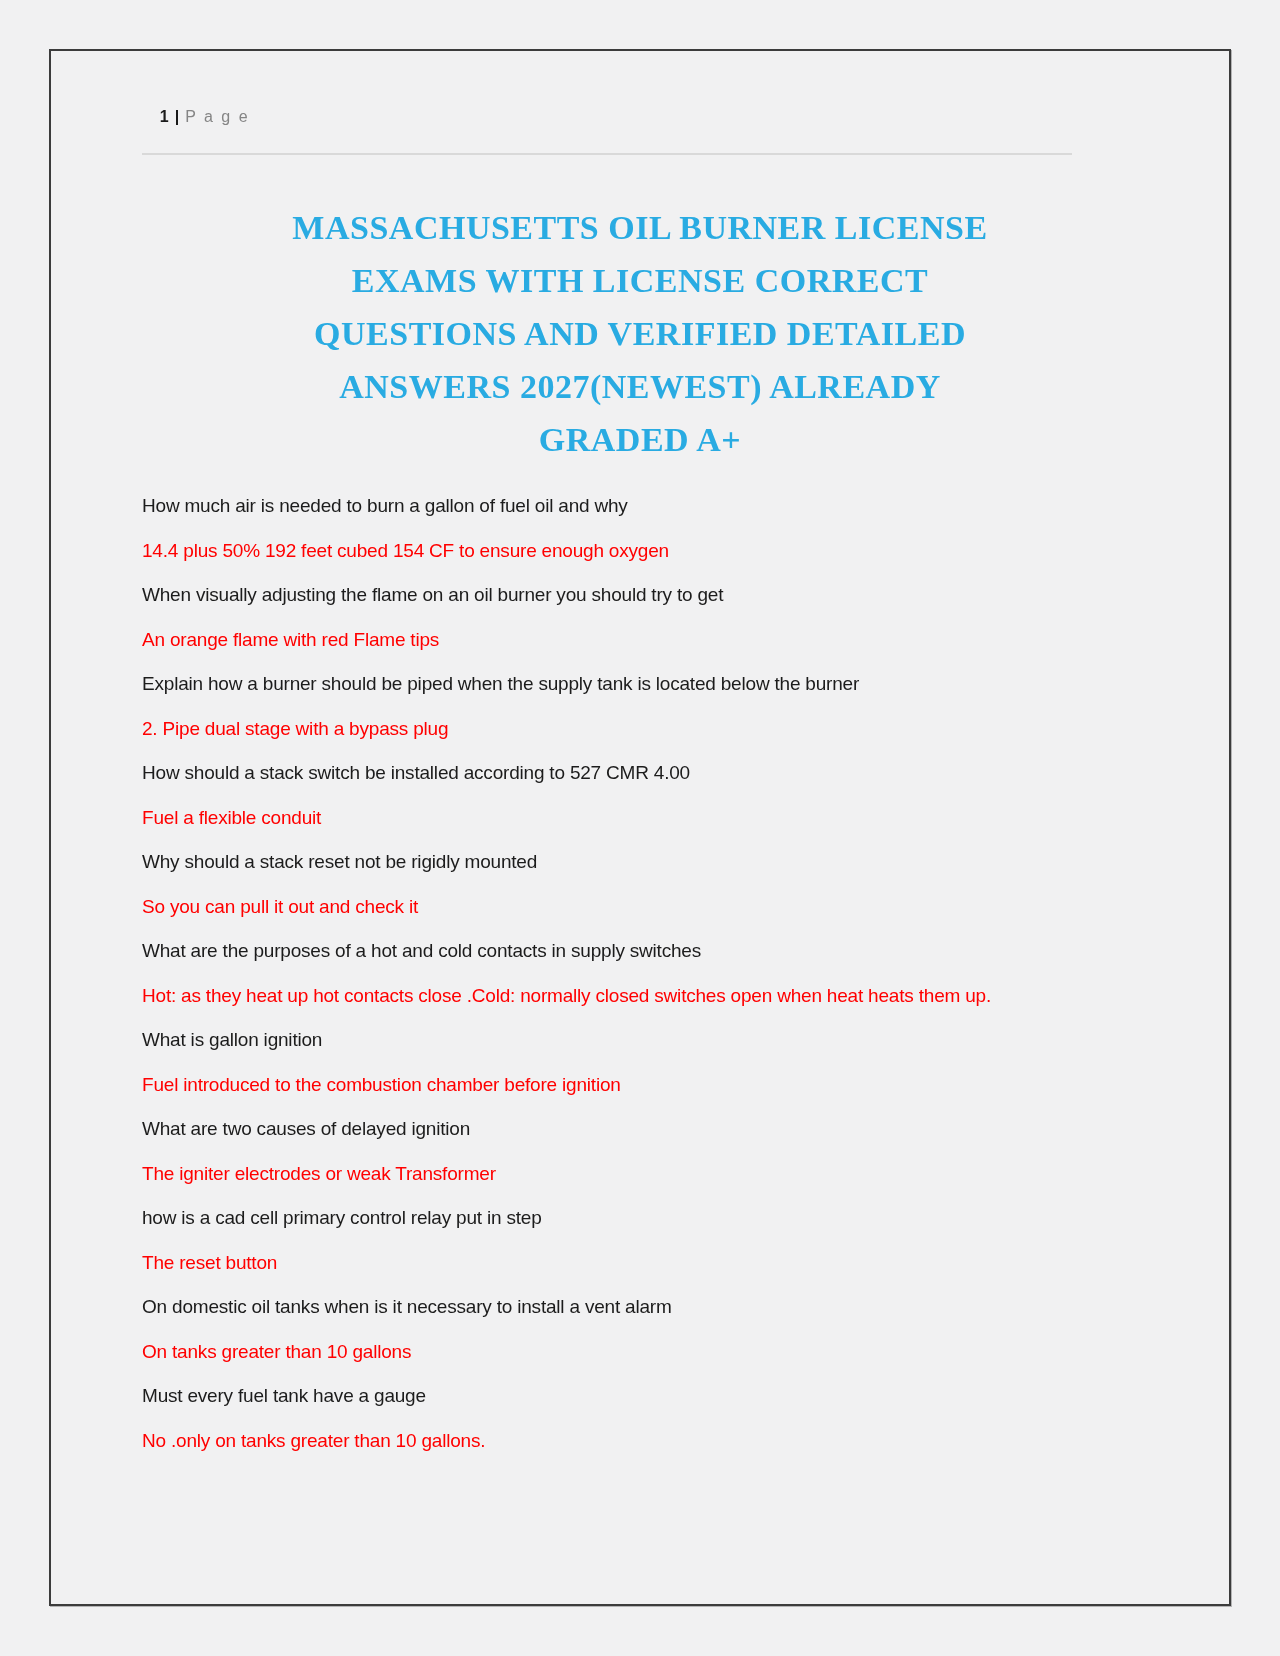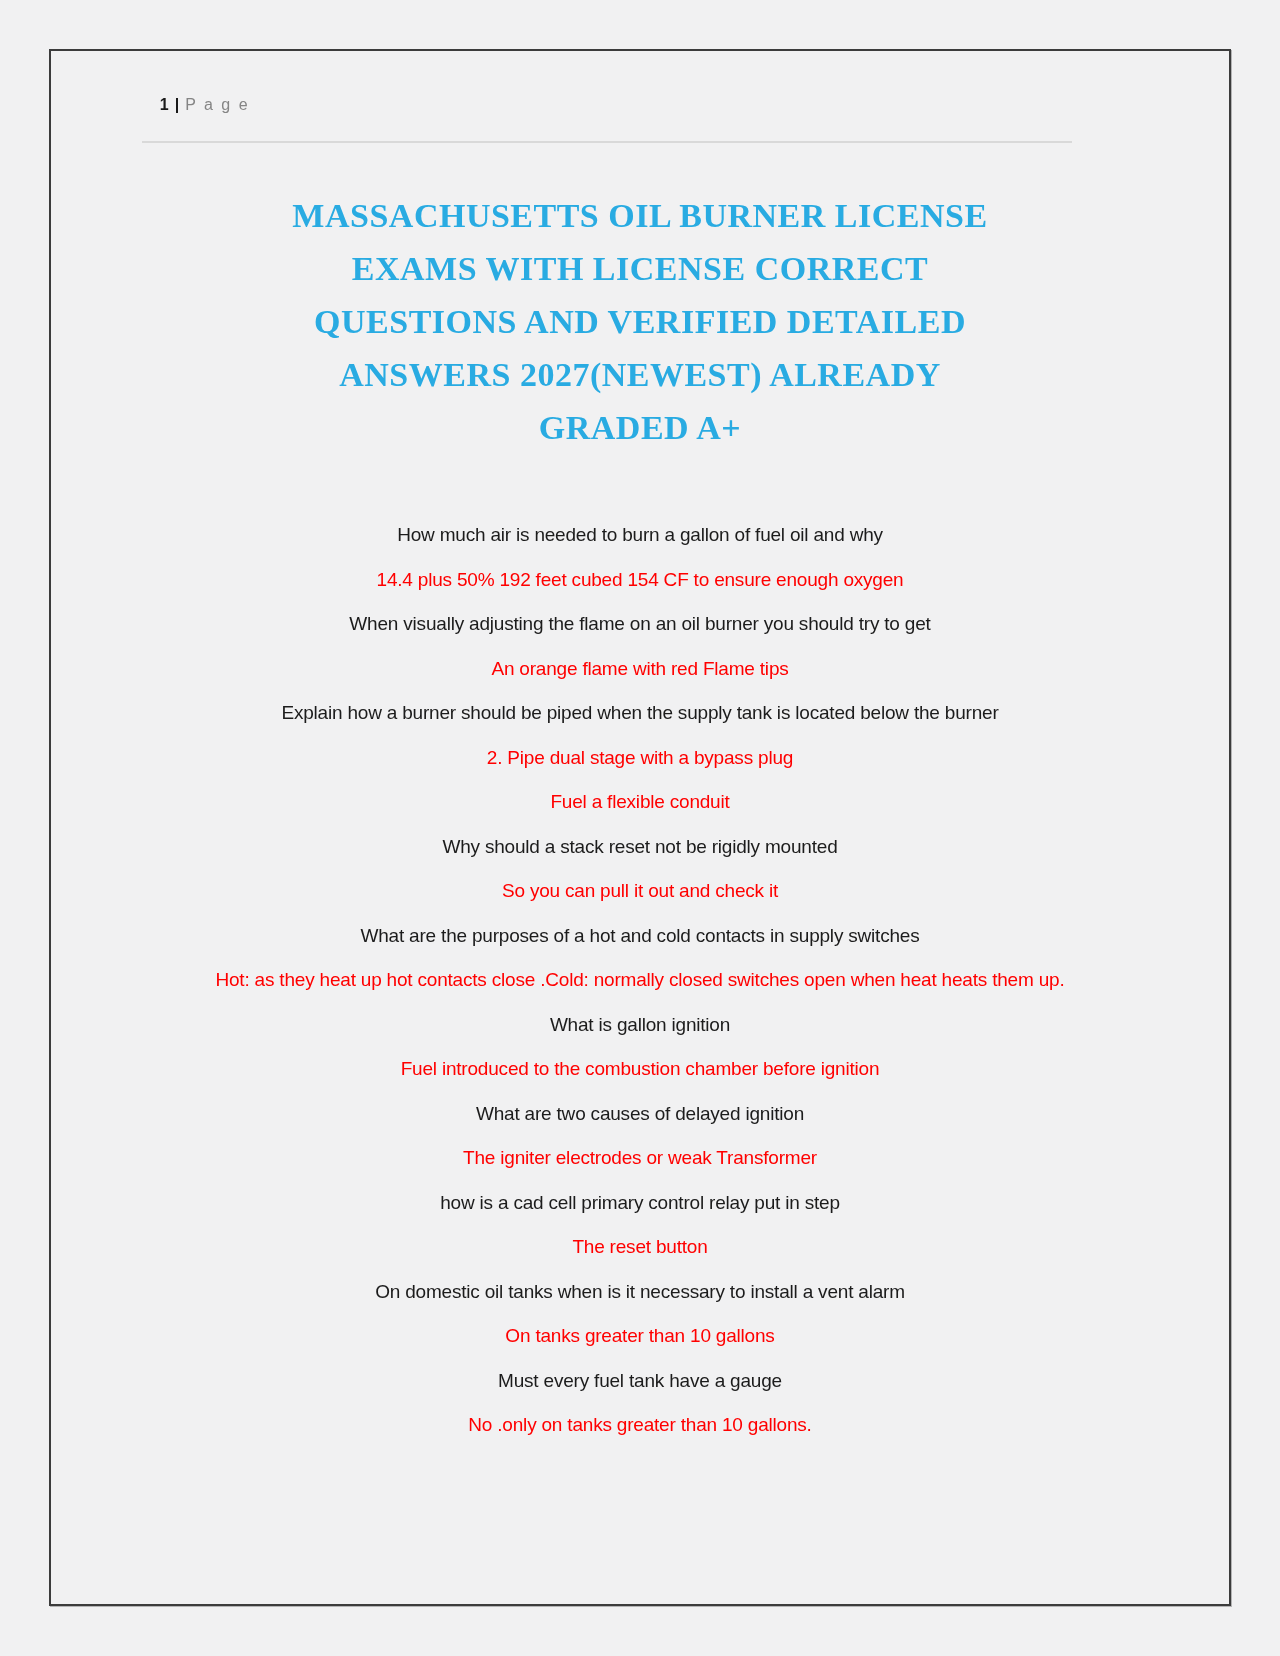--- a/index.html
+++ b/index.html
@@ -22,21 +22,21 @@
   }
   .page {
     position: absolute;
     left: 49px;
     top: 49px;
     width: 1182px;
     height: 1557px;
     border: 2px solid var(--border);
     background: var(--page_bg);
     box-shadow: 1px 1px 0 rgba(0,0,0,0.25);
-    padding: 0 91px;
+    padding: 12px 91px;
   }
   .header {
     margin-top: 27px;
     width: 930px;
     border-bottom: 2px solid var(--rule);
     padding-bottom: 9px;
     font-size: 16px;
     color: var(--question);
     white-space: pre;
   }
@@ -48,22 +48,21 @@
     text-align: center;
     font-family: "Liberation Serif", serif;
     font-weight: bold;
     font-size: 34px;
     line-height: 53px;
     color: var(--title);
     letter-spacing: 0.5px;
   }
   .title .tline { display: block; }
   .qa {
-    margin-top: 70px;
-    text-align: center;
+    margin-top: 29px;
   }
   .qa p {
     margin: 0 0 23px 0;
     font-size: 19px;
     line-height: 21.5px;
     letter-spacing: -0.2px;
   }
   .qa p.q { color: var(--question); }
   .qa p.a { color: var(--answer); }
 </style>
@@ -87,20 +86,21 @@
   <div class="qa">
     <p class="q">How much air is needed to burn a gallon of fuel oil and why</p>
     <p class="a">14.4 plus 50% 192 feet cubed 154 CF to ensure enough oxygen</p>
 
     <p class="q">When visually adjusting the flame on an oil burner you should try to get</p>
     <p class="a">An orange flame with red Flame tips</p>
 
     <p class="q">Explain how a burner should be piped when the supply tank is located below the burner</p>
     <p class="a">2. Pipe dual stage with a bypass plug</p>
 
+    <p class="q">How should a stack switch be installed according to 527 CMR 4.00</p>
     <p class="a">Fuel a flexible conduit</p>
 
     <p class="q">Why should a stack reset not be rigidly mounted</p>
     <p class="a">So you can pull it out and check it</p>
 
     <p class="q">What are the purposes of a hot and cold contacts in supply switches</p>
     <p class="a">Hot: as they heat up hot contacts close .Cold: normally closed switches open when heat heats them up.</p>
 
     <p class="q">What is gallon ignition</p>
     <p class="a">Fuel introduced to the combustion chamber before ignition</p>

